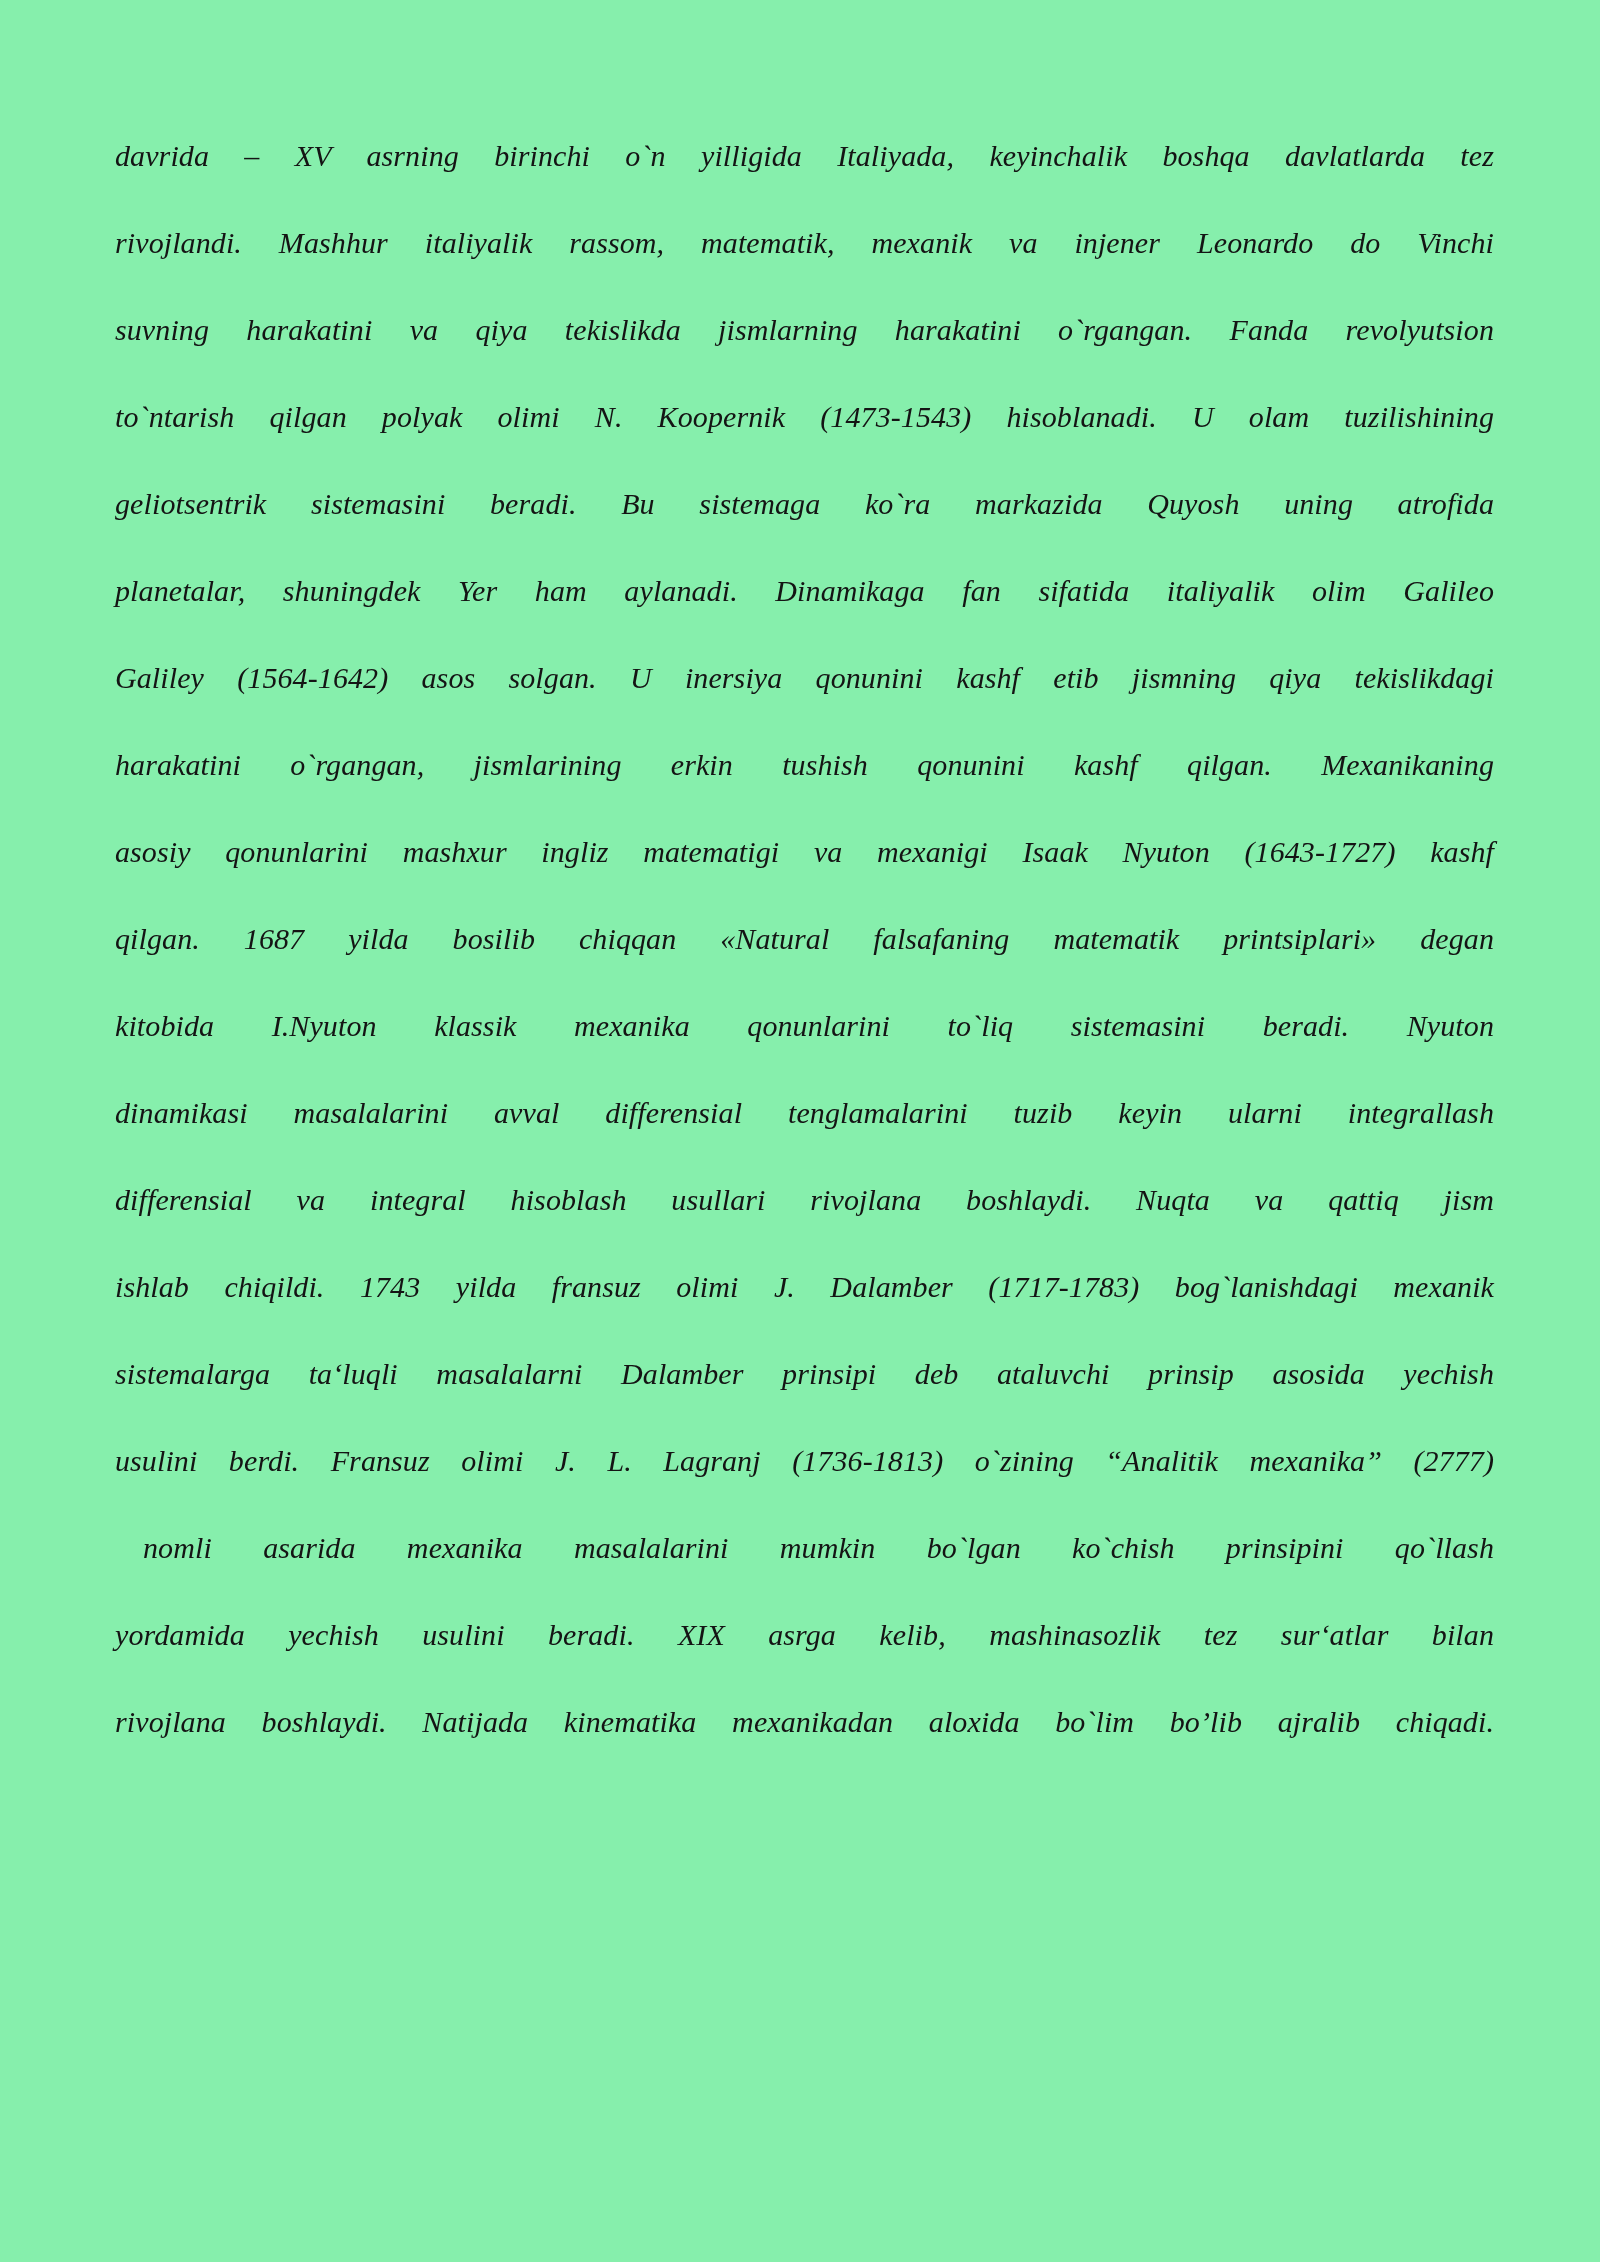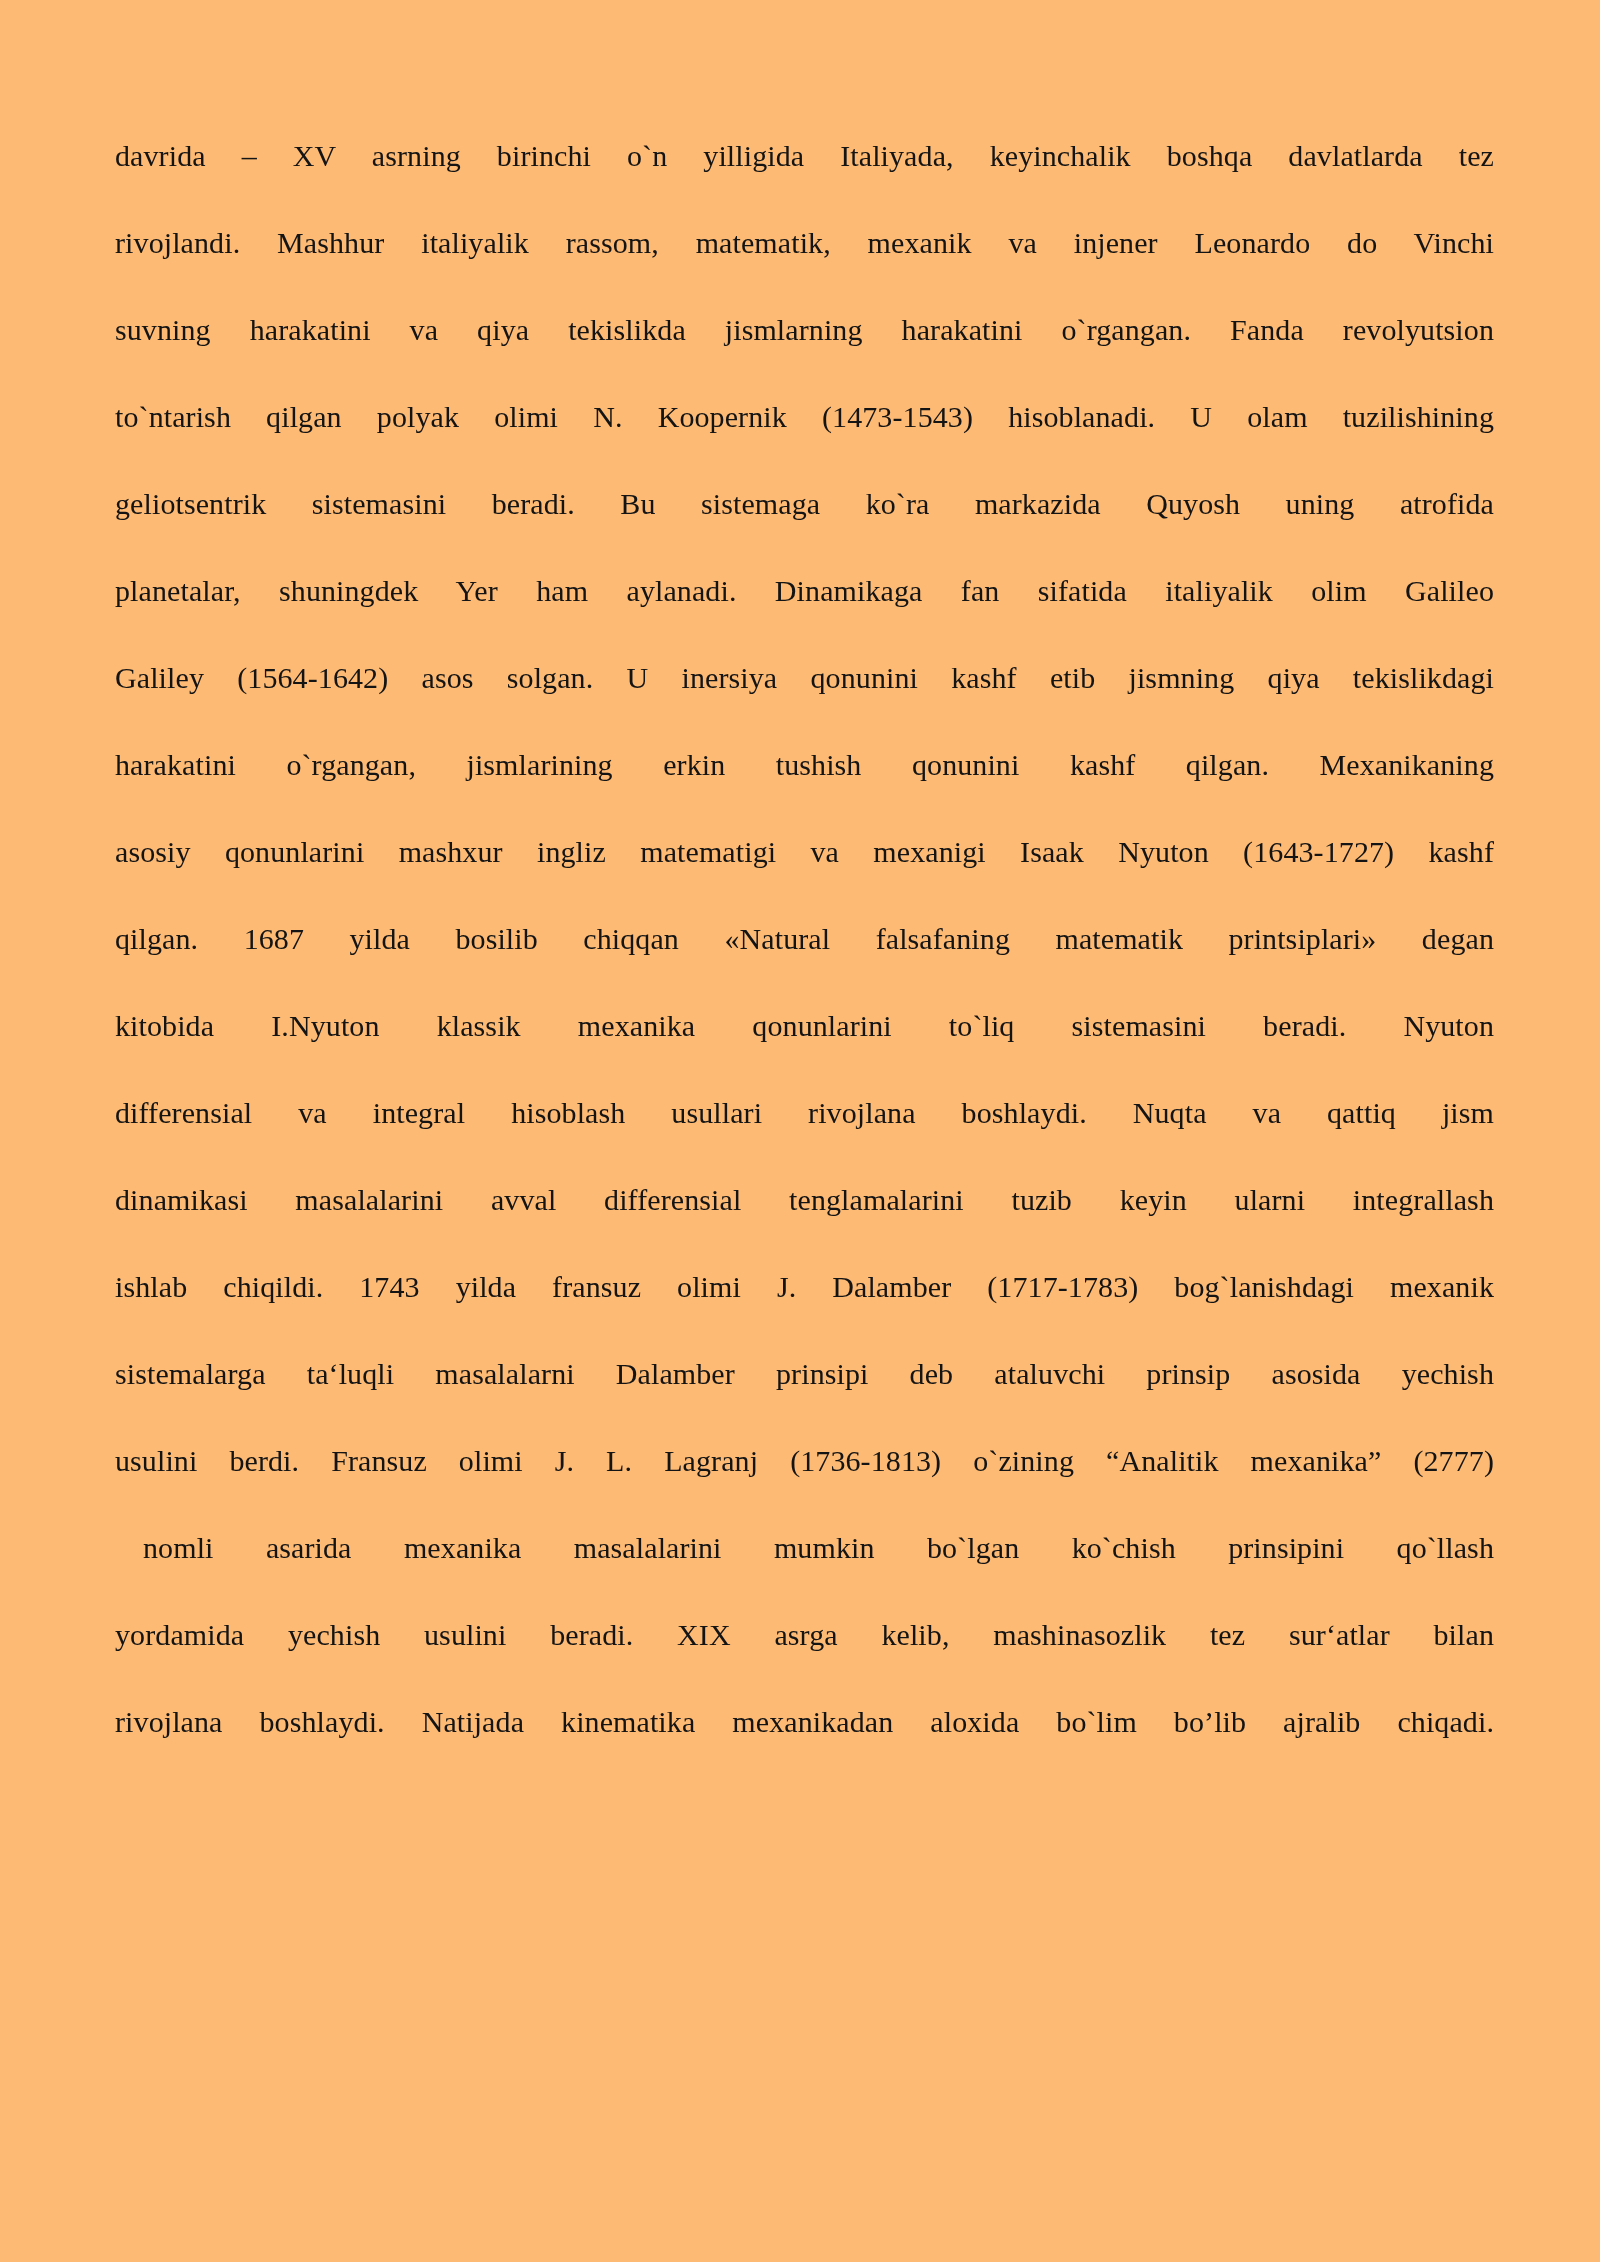--- a/index.html
+++ b/index.html
@@ -27,35 +27,35 @@
     text-align: justify;
     text-align-last: justify;
     -moz-text-align-last: justify;
     white-space: normal;
     letter-spacing: 0.1px;
   }
 </style>
 </head>
 <body>
 
-<div class="page" style="background: #fdba74;">
+<div class="page" style="background: #86efac; font-style: italic;">
   <div class="text-block" id="paragraph">
       <div class="line" style="color: rgb(20, 20, 20);">davrida – XV asrning birinchi o`n yilligida Italiyada, keyinchalik boshqa davlatlarda tez</div>
       <div class="line" style="color: rgb(20, 20, 20);">rivojlandi. Mashhur italiyalik rassom, matematik, mexanik va injener Leonardo do Vinchi</div>
       <div class="line" style="color: rgb(20, 20, 20);">suvning harakatini va qiya tekislikda jismlarning harakatini o`rgangan. Fanda revolyutsion</div>
       <div class="line" style="color: rgb(20, 20, 20);">to`ntarish qilgan polyak olimi N. Koopernik (1473-1543) hisoblanadi. U olam tuzilishining</div>
       <div class="line" style="color: rgb(20, 20, 20);">geliotsentrik sistemasini beradi. Bu sistemaga ko`ra markazida Quyosh uning atrofida</div>
       <div class="line" style="color: rgb(20, 20, 20);">planetalar, shuningdek Yer ham aylanadi. Dinamikaga fan sifatida italiyalik olim Galileo</div>
       <div class="line" style="color: rgb(20, 20, 20);">Galiley (1564-1642) asos solgan. U inersiya qonunini kashf etib jismning qiya tekislikdagi</div>
       <div class="line" style="color: rgb(20, 20, 20);">harakatini o`rgangan, jismlarining erkin tushish qonunini kashf qilgan. Mexanikaning</div>
       <div class="line" style="color: rgb(20, 20, 20);">asosiy qonunlarini mashxur ingliz matematigi va mexanigi Isaak Nyuton (1643-1727) kashf</div>
       <div class="line" style="color: rgb(20, 20, 20);">qilgan. 1687 yilda bosilib chiqqan «Natural falsafaning matematik printsiplari» degan</div>
       <div class="line" style="color: rgb(20, 20, 20);">kitobida I.Nyuton klassik mexanika qonunlarini to`liq sistemasini beradi. Nyuton</div>
+      <div class="line" style="color: rgb(20, 20, 20);">dinamikasi masalalarini avval differensial tenglamalarini tuzib keyin ularni integrallash</div>
       <div class="line" style="color: rgb(20, 20, 20);">differensial va integral hisoblash usullari rivojlana boshlaydi. Nuqta va qattiq jism</div>
-      <div class="line" style="color: rgb(20, 20, 20);">dinamikasi masalalarini avval differensial tenglamalarini tuzib keyin ularni integrallash</div>
       <div class="line" style="color: rgb(20, 20, 20);">ishlab chiqildi. 1743 yilda fransuz olimi J. Dalamber (1717-1783) bog`lanishdagi mexanik</div>
       <div class="line" style="color: rgb(20, 20, 20);">sistemalarga ta‘luqli masalalarni Dalamber prinsipi deb ataluvchi prinsip asosida yechish</div>
       <div class="line" style="color: rgb(20, 20, 20);">usulini berdi. Fransuz olimi J. L. Lagranj (1736-1813) o`zining “Analitik mexanika” (2777)</div>
       <div class="line" style="color: rgb(20, 20, 20); margin-left: 28px;">nomli asarida mexanika masalalarini mumkin bo`lgan ko`chish prinsipini qo`llash</div>
       <div class="line" style="color: rgb(20, 20, 20);">yordamida yechish usulini beradi. XIX asrga kelib, mashinasozlik tez sur‘atlar bilan</div>
       <div class="line" style="color: rgb(20, 20, 20);">rivojlana boshlaydi. Natijada kinematika mexanikadan aloxida bo`lim bo’lib ajralib chiqadi.</div>
     </div>
 </div>
 
 </body></html>

